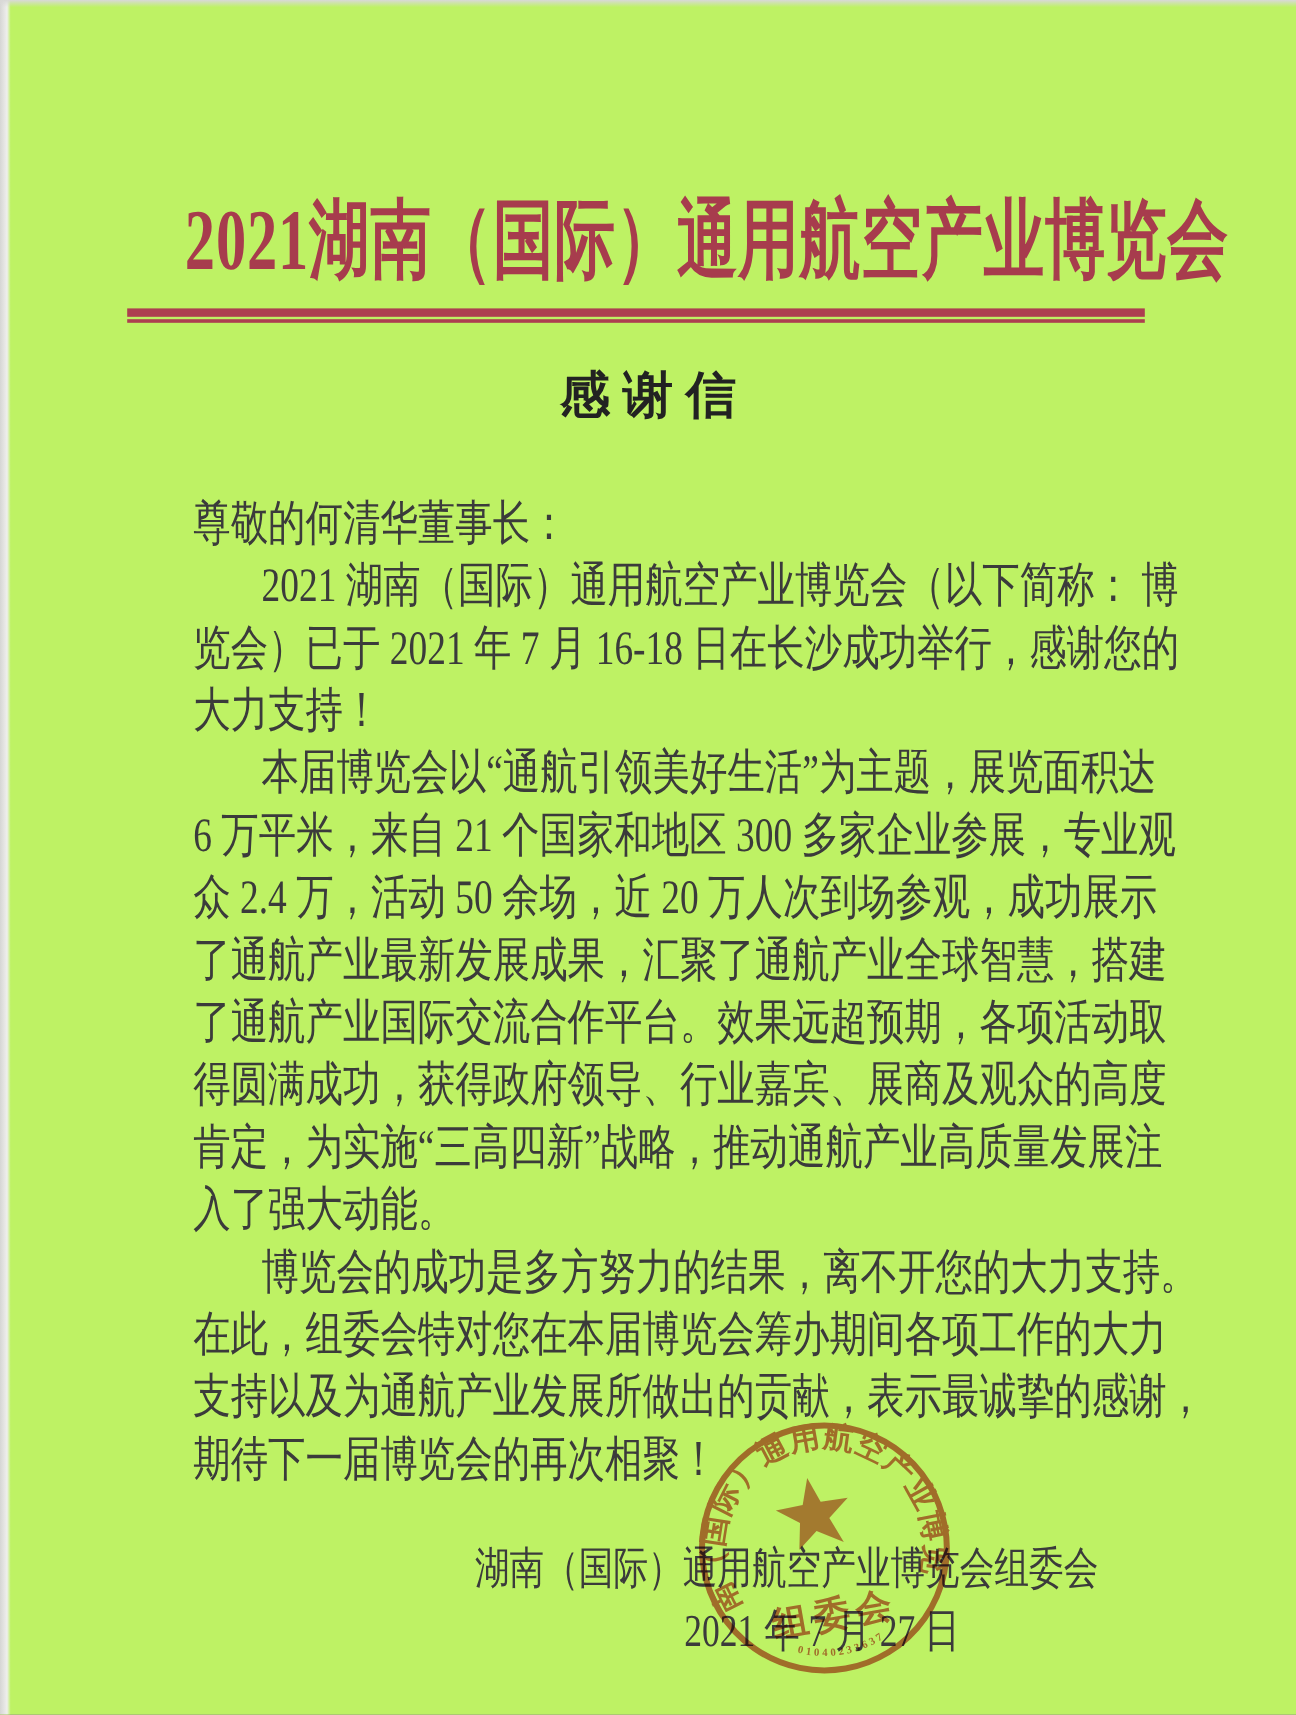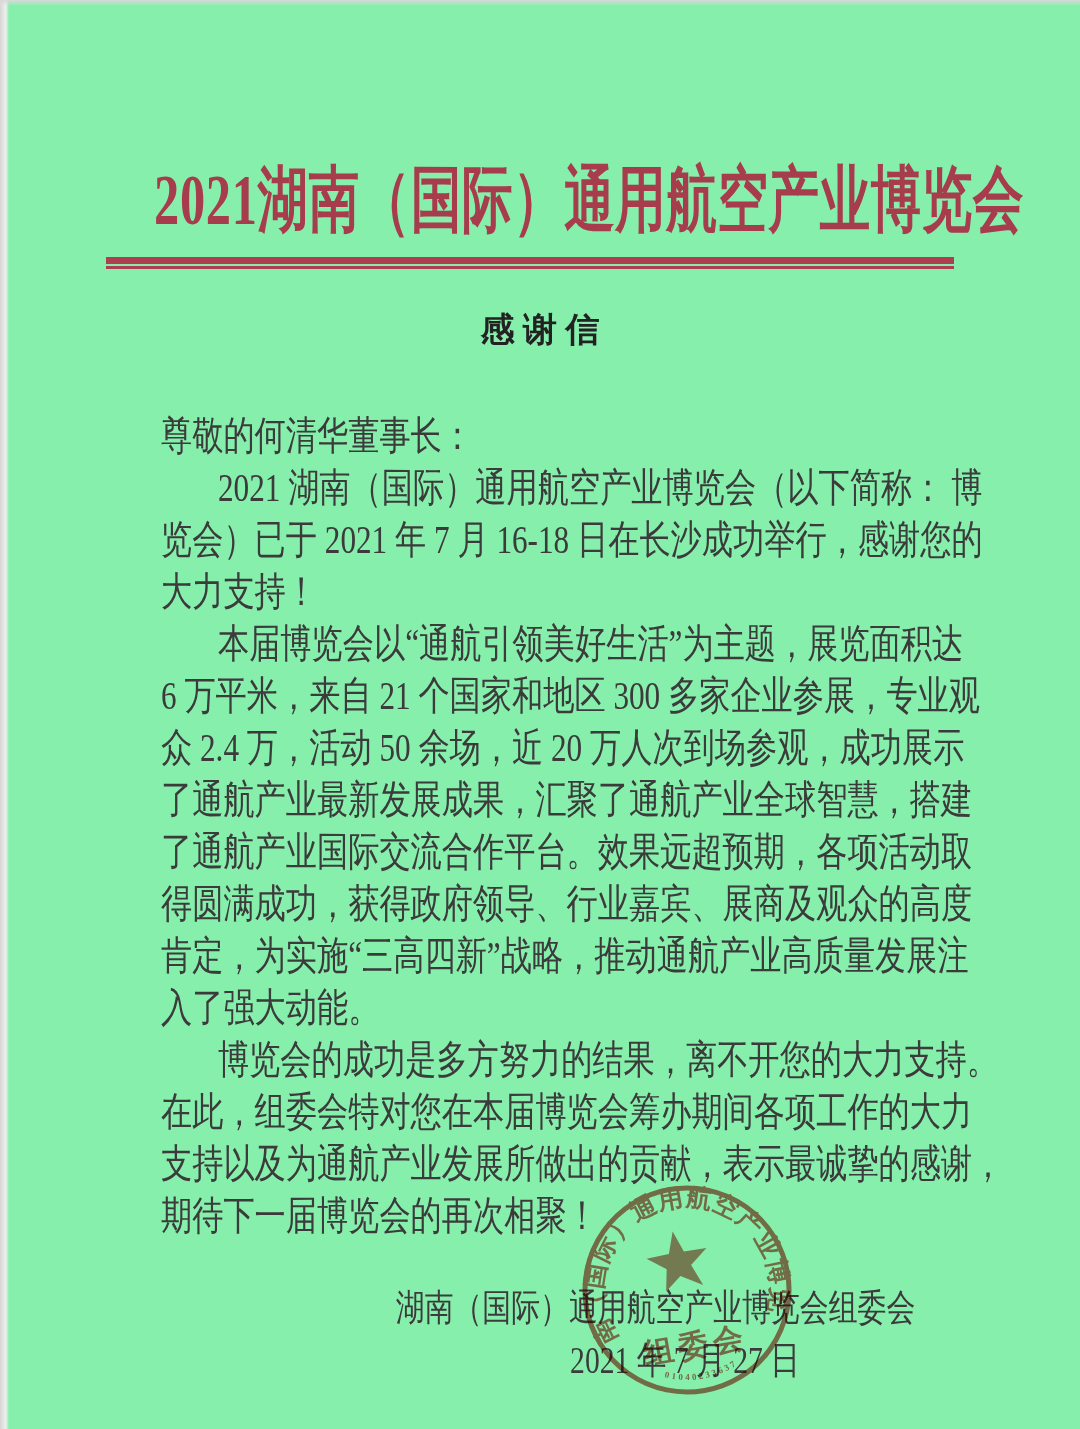--- a/index.html
+++ b/index.html
@@ -1,21 +1,21 @@
 <!DOCTYPE html>
 <html><head>
 <meta charset="utf-8">
 <style>
   html, body { margin: 0; padding: 0; background: #888; }
   .page {
     position: relative;
     width: 1080px;
     height: 1429px;
     margin: 0 auto;
-    background: #86efac;
+    background: #bef264;
     overflow: hidden;
     font-family: "Liberation Serif", "DejaVu Serif", serif;
   }
   .edge-left {
     position: absolute; left: 0; top: 0; bottom: 0; width: 9px;
     background: linear-gradient(to right, #d6d6d4, #efefed 65%, rgba(251,251,249,0));
   }
   .edge-top {
     position: absolute; left: 0; top: 0; right: 0; height: 6px;
     background: linear-gradient(to bottom, #d9d9d7, rgba(251,251,249,0));
@@ -38,21 +38,21 @@
     position: absolute;
     left: 106px; top: 257px; width: 848px;
   }
   .rule-thick { height: 7px; background: #ad3f50; }
   .rule-thin  { height: 3px; background: #ad3f50; margin-top: 2px; }
   .heading {
     position: absolute;
     top: 300px; left: 0; width: 100%;
     margin: 0;
     text-align: center;
-    font-size: 34px;
+    font-size: 42px;
     line-height: 60px;
     font-weight: 700;
     color: #222;
     white-space: pre;
   }
   .body {
     position: absolute;
     left: 161px; top: 410px;
     width: 992px;
     font-size: 40px;

